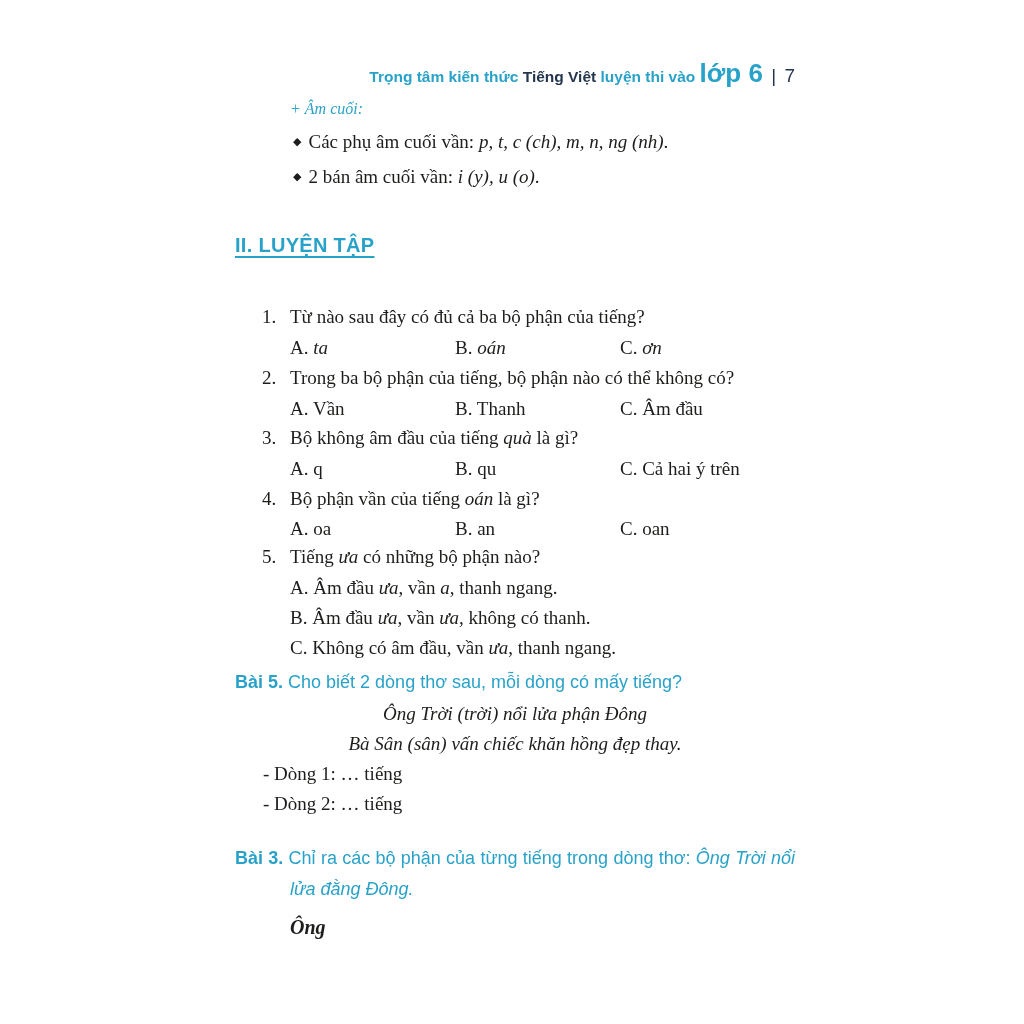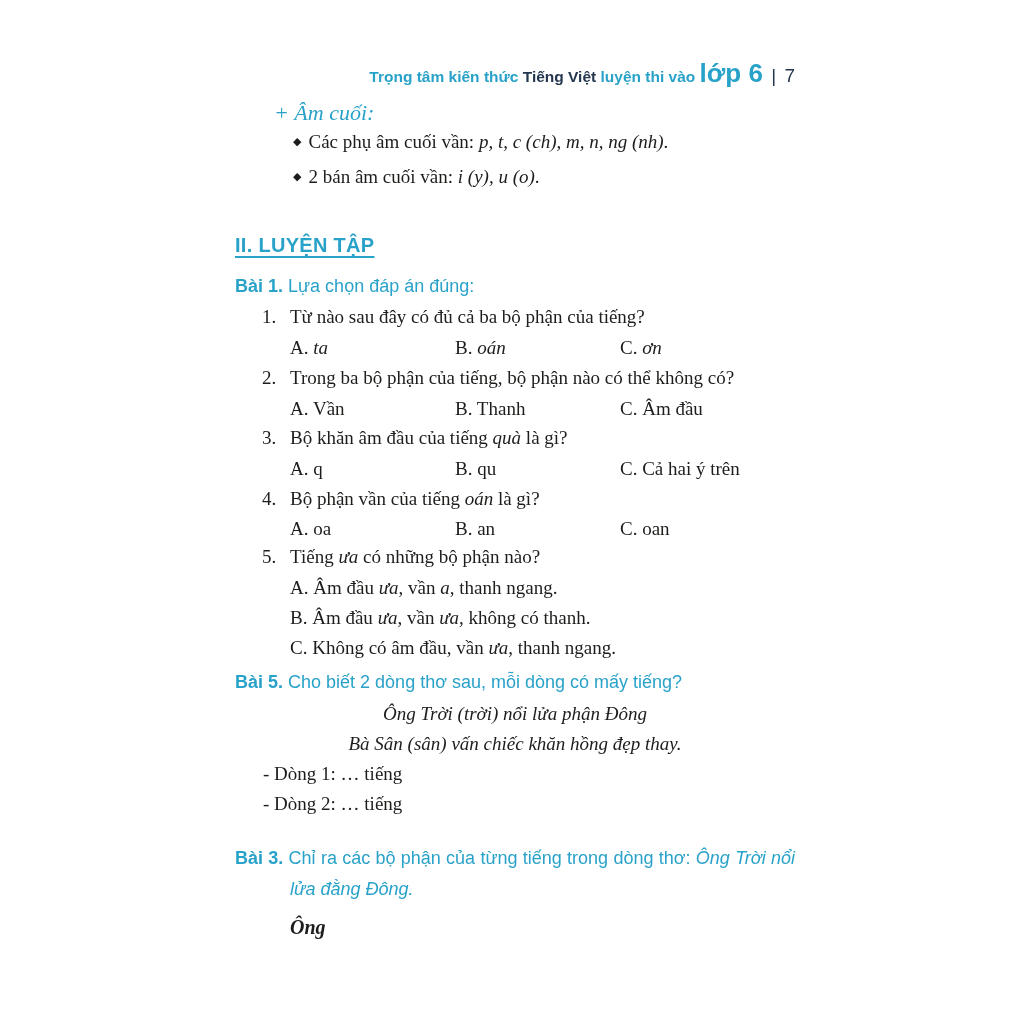--- a/index.html
+++ b/index.html
@@ -18,21 +18,21 @@
   .header-row {
     top:58px; right:0; font-family:"Liberation Sans","DejaVu Sans",sans-serif;
     font-size:15.5px; font-weight:bold; color:var(--teal); line-height:30px;
   }
   .header-dark { color:var(--dark); }
   .lop6 { font-size:26px; }
   .divider { font-weight:normal; font-size:19px; color:var(--dark); padding:0 4px; }
   .pagenum { font-weight:normal; font-size:19px; color:var(--dark); }
 
   
-  .intro-heading { top:100px; left:39px; font-style:italic; color:var(--teal); font-size:22px; }
+  .intro-heading { top:100px; left:55px; font-style:italic; color:var(--teal); font-size:16px; }
   .bullet-row { left:58px; }
   .bullet-glyph { font-size:11px; vertical-align:3px; padding-right:7px; font-family:"DejaVu Sans",sans-serif; }
 
   
   .section-title {
     top:234px; left:0; font-family:"Liberation Sans","DejaVu Sans",sans-serif;
     font-size:20px; font-weight:bold; color:var(--teal);
     text-decoration:underline; text-underline-offset:4px; text-decoration-thickness:2px;
     letter-spacing:0.3px;
   }
@@ -84,45 +84,41 @@
 
     <div class="abs bullet-row" style="top:131px">
       <span class="bullet-glyph">◆</span><span>Các phụ âm cuối vần: </span><span class="i">p, t, c (ch), m, n, ng (nh)</span><span>.</span>
     </div>
     <div class="abs bullet-row" style="top:166px">
       <span class="bullet-glyph">◆</span><span>2 bán âm cuối vần: </span><span class="i">i (y), u (o)</span><span>.</span>
     </div>
 
     <div class="abs section-title">II. LUYỆN TẬP</div>
 
-    <div class="abs bai-line" style="top:276px">
-      <span class="bai-label">Bài 1.</span>
-      <span>Lựa chọn đáp án đúng:</span>
-    </div>
 
     <div class="abs qrow" style="top:306px">
       <span class="qnum">1.</span><span>Từ nào sau đây có đủ cả ba bộ phận của tiếng?</span><span class="i"></span><span></span>
     </div>
     <div class="abs optrow itopts" style="top:337px">
       <span class="opt opt-a"><span>A.</span> <span class="optt">ta</span></span>
       <span class="opt opt-b"><span>B.</span> <span class="optt">oán</span></span>
       <span class="opt opt-c"><span>C.</span> <span class="optt">ơn</span></span>
     </div>
 
     <div class="abs qrow" style="top:367px">
       <span class="qnum">2.</span><span>Trong ba bộ phận của tiếng, bộ phận nào có thể không có?</span><span class="i"></span><span></span>
     </div>
     <div class="abs optrow" style="top:398px">
       <span class="opt opt-a"><span>A.</span> <span class="optt">Vần</span></span>
       <span class="opt opt-b"><span>B.</span> <span class="optt">Thanh</span></span>
       <span class="opt opt-c"><span>C.</span> <span class="optt">Âm đầu</span></span>
     </div>
 
     <div class="abs qrow" style="top:427px">
-      <span class="qnum">3.</span><span>Bộ khăn âm đầu của tiếng </span><span class="i">quà</span><span> là gì?</span>
+      <span class="qnum">3.</span><span>Bộ không âm đầu của tiếng </span><span class="i">quà</span><span> là gì?</span>
     </div>
     <div class="abs optrow" style="top:458px">
       <span class="opt opt-a"><span>A.</span> <span class="optt">q</span></span>
       <span class="opt opt-b"><span>B.</span> <span class="optt">qu</span></span>
       <span class="opt opt-c"><span>C.</span> <span class="optt">Cả hai ý trên</span></span>
     </div>
 
     <div class="abs qrow" style="top:488px">
       <span class="qnum">4.</span><span>Bộ phận vần của tiếng </span><span class="i">oán</span><span> là gì?</span>
     </div>

